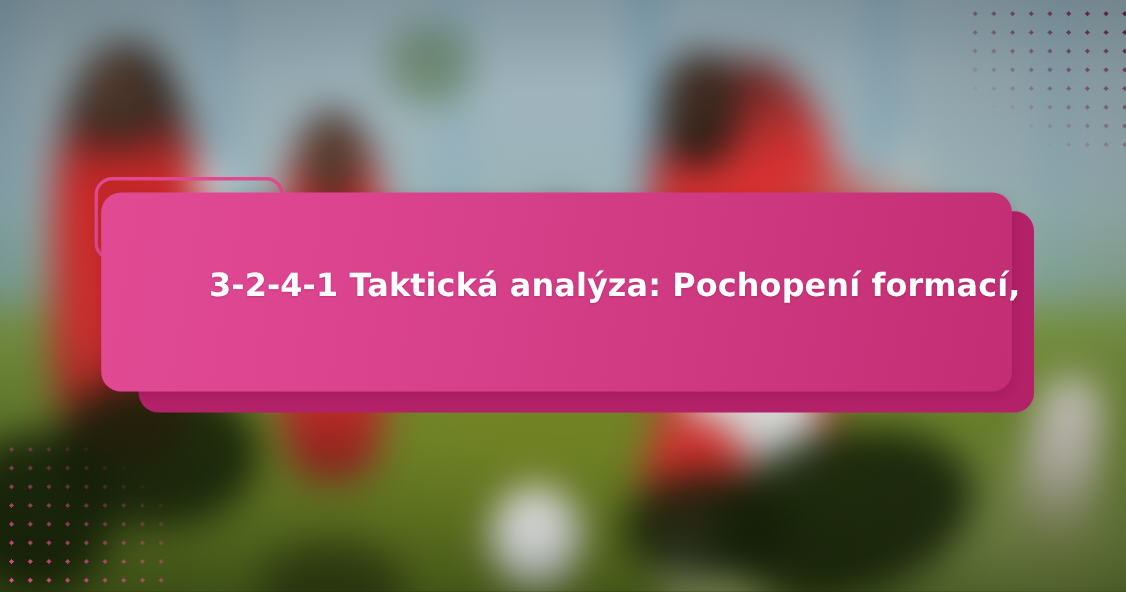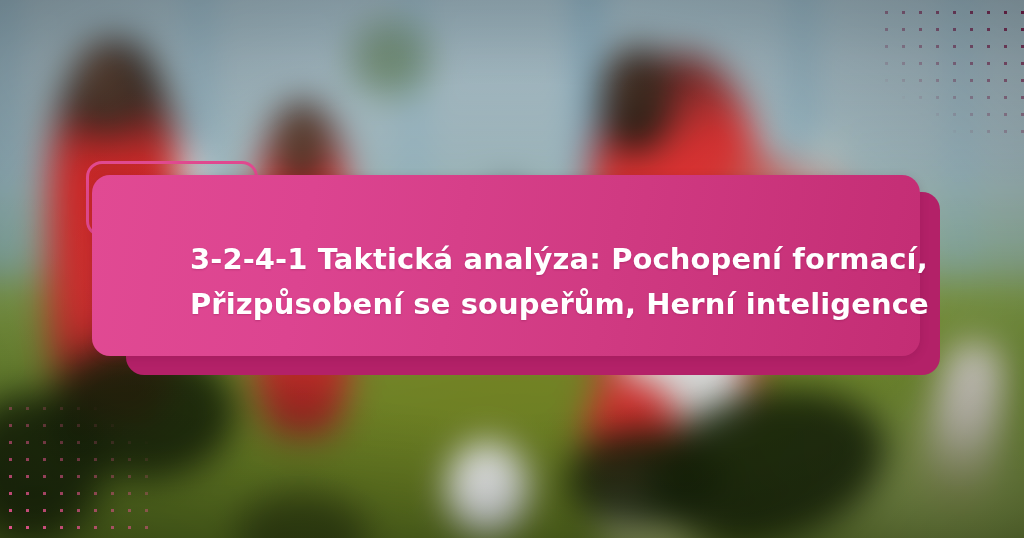--- a/index.html
+++ b/index.html
@@ -234,17 +234,16 @@
 
   <div class="halftone" id="dots-topright"></div>
   <div class="halftone" id="dots-bottomleft"></div>
 
   <div id="card-outline"></div>
   <div id="card-shadow"></div>
 
   <div id="card-main">
     <div id="card-title">
       <span class="tline">3-2-4-1 Taktická analýza: Pochopení formací,</span>
-      <span class="tline">Přizpůsobení se soupeřům, Herní inteligence</span>
     </div>
   </div>
 
 </div>
 
 </body></html>

